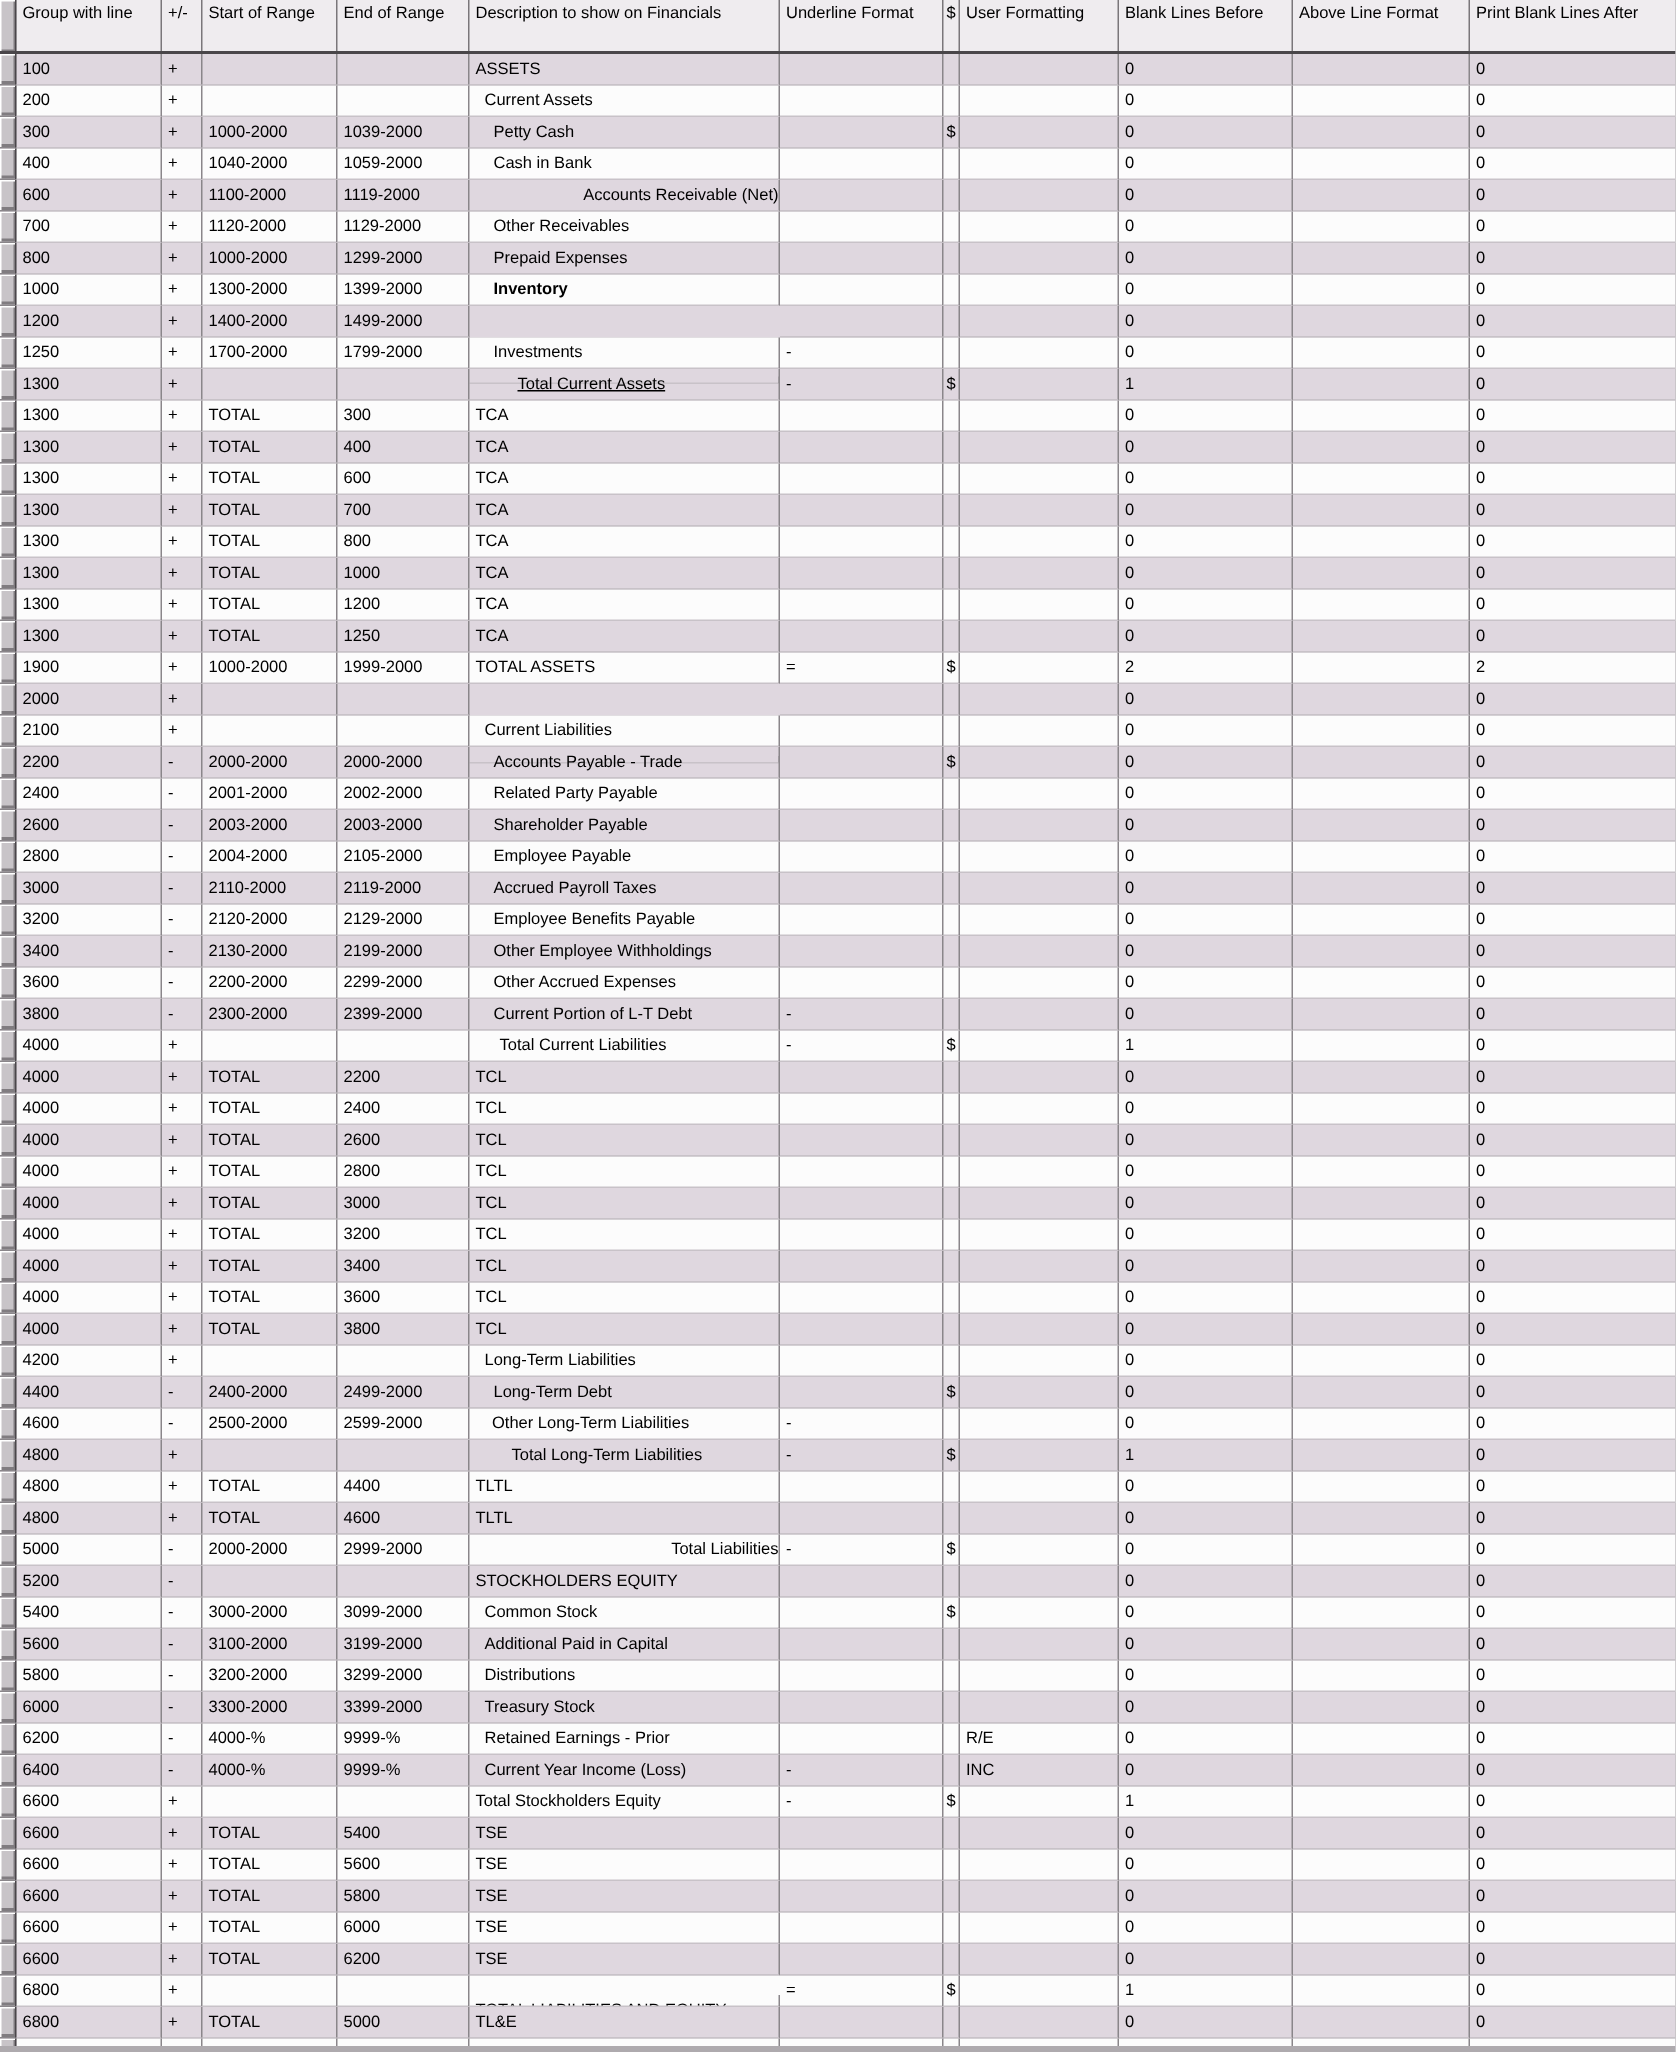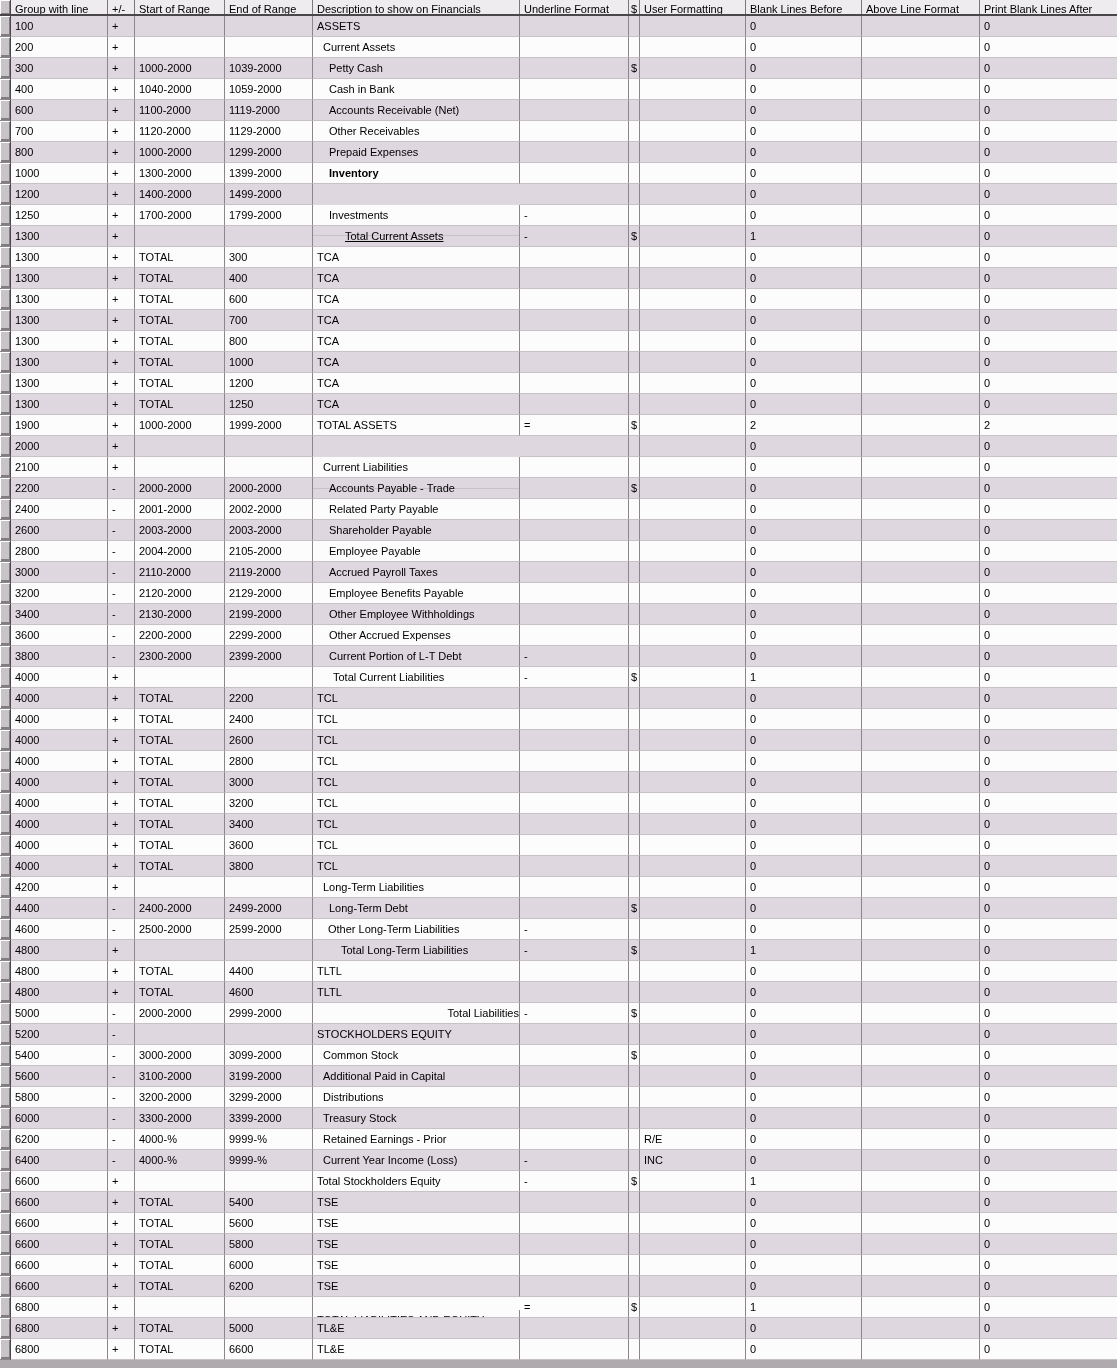--- a/index.html
+++ b/index.html
@@ -8,21 +8,21 @@
     font-family:"Liberation Sans",sans-serif;
     font-size:11px;color:#000;background:#fff;
     overflow:hidden;
   }
   .grid{
     position:relative;width:1117px;height:1368px;
     background:var(--frame,#AEAAAE);
     overflow:hidden;
   }
   .hrow{
-    display:flex;height:16px;box-sizing:border-box;
+    display:flex;height:36px;box-sizing:border-box;
     background:var(--header-bg,#EFECEF);
     border-bottom:2px solid var(--header-border,#4A464A);
   }
   .hcell{
     box-sizing:border-box;
     padding:3px 0 0 4px;
     border-right:1px solid #7A767A;
     white-space:nowrap;overflow:hidden;
   }
   .corner{
@@ -138,21 +138,21 @@
         <div class="cell col-bb">0</div>
         <div class="cell col-al"></div>
         <div class="cell col-ba">0</div>
       </div>
       <div class="row alt">
         <div class="sel"></div>
         <div class="cell col-g">600</div>
         <div class="cell col-s">+</div>
         <div class="cell col-st">1100-2000</div>
         <div class="cell col-en">1119-2000</div>
-        <div class="cell col-d" style="padding-left: 16px;">Accounts Receivable (Net)</div>
+        <div class="cell col-d" style="padding-left: 16px; text-align: right;">Accounts Receivable (Net)</div>
         <div class="cell col-u"></div>
         <div class="cell col-dl"></div>
         <div class="cell col-uf"></div>
         <div class="cell col-bb">0</div>
         <div class="cell col-al"></div>
         <div class="cell col-ba">0</div>
       </div>
       <div class="row">
         <div class="sel"></div>
         <div class="cell col-g">700</div>

